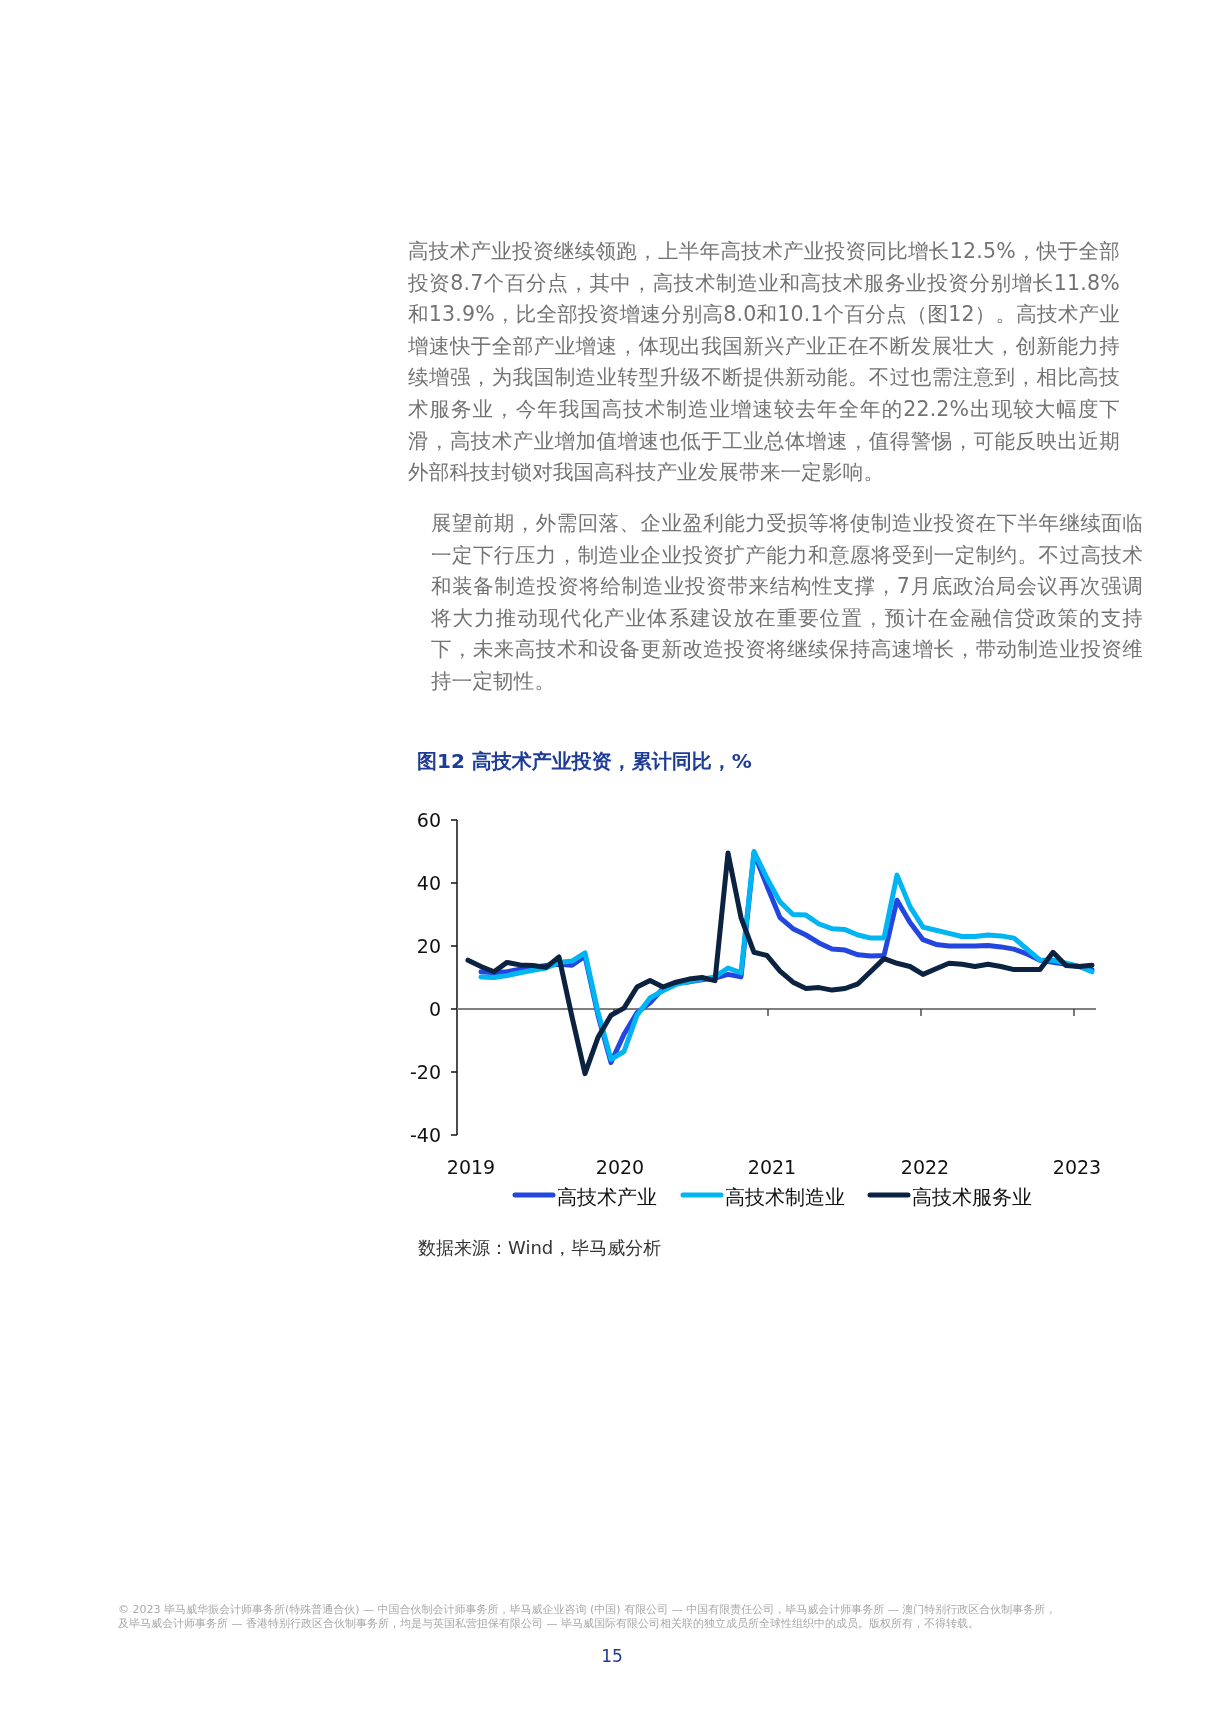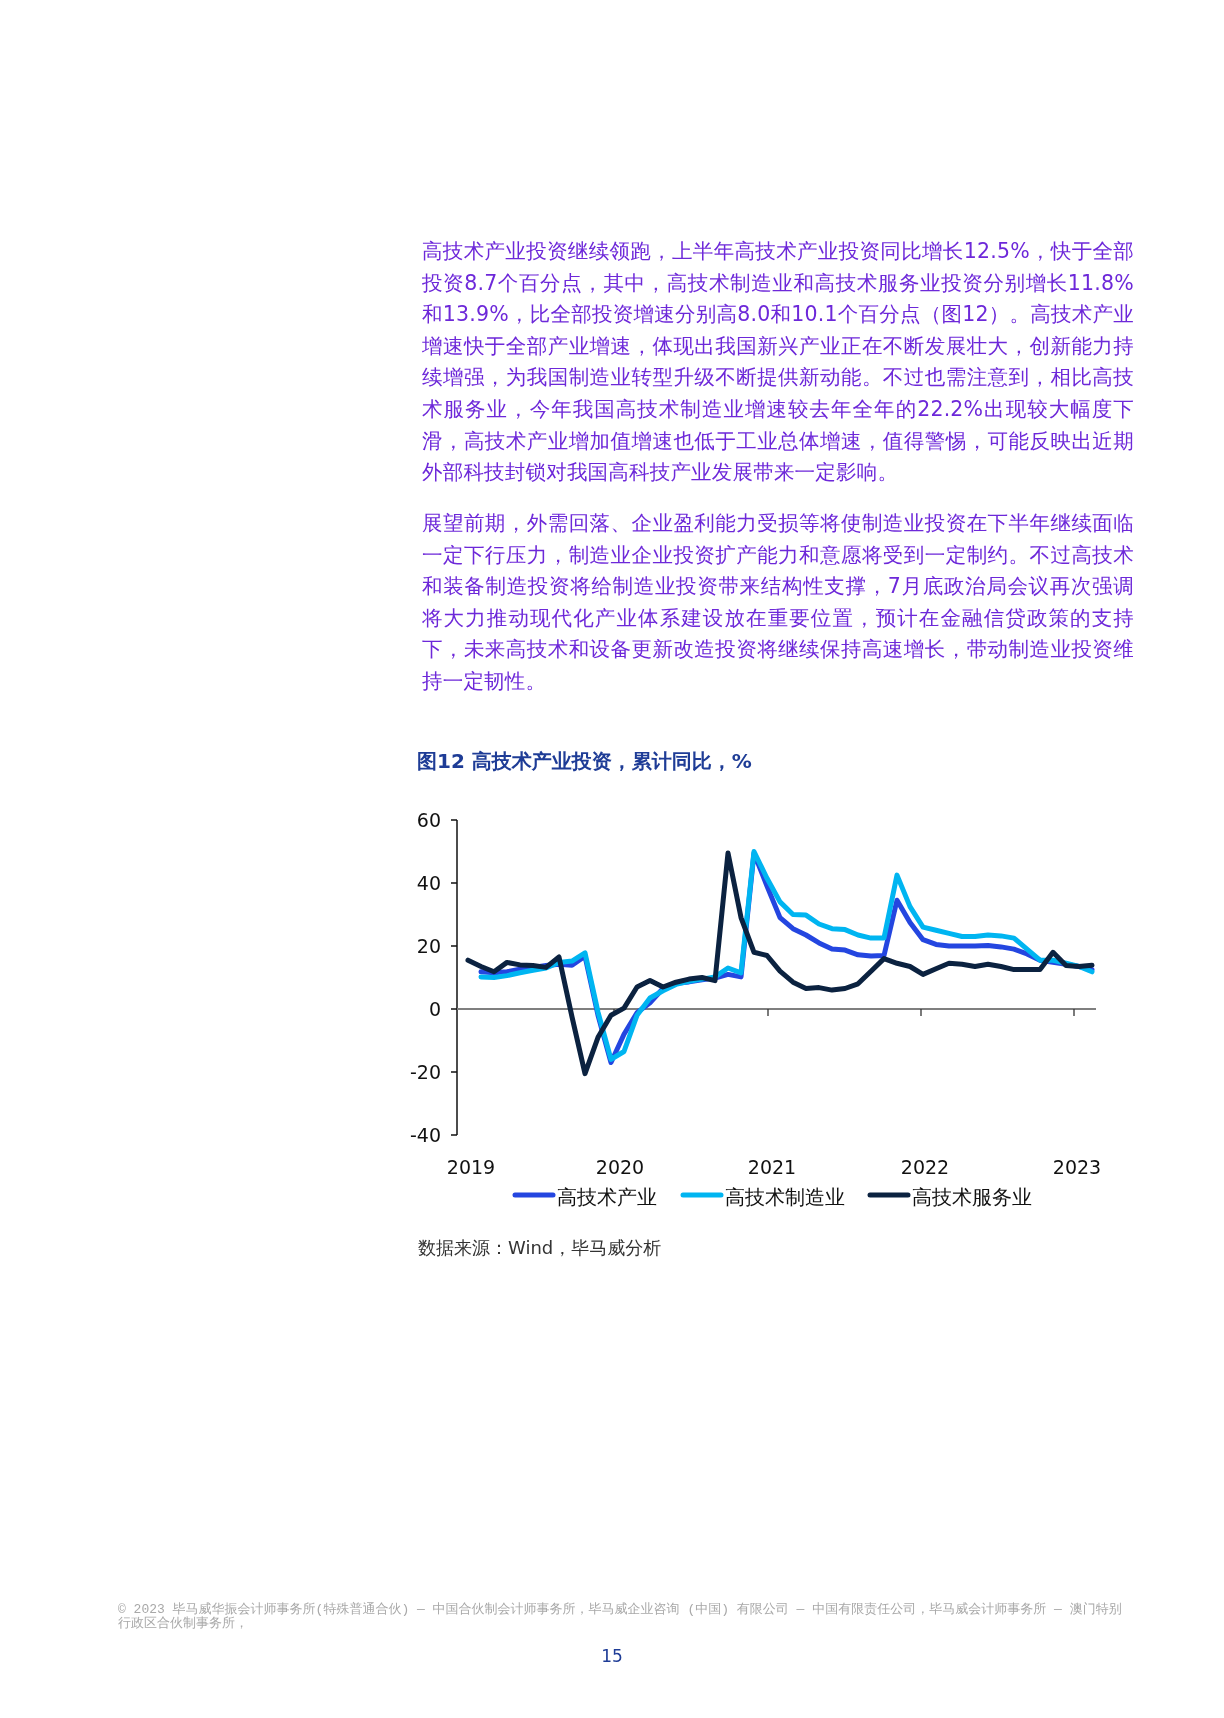--- a/index.html
+++ b/index.html
@@ -1,23 +1,23 @@
 <!DOCTYPE html>
 <html><head>
 <meta charset="utf-8">
 <style>
   html, body { margin: 0; padding: 0; background: #ffffff; }
   body { width: 1224px; height: 1718px; position: relative; font-family: "DejaVu Sans", "Liberation Sans", sans-serif; color: #1a1a1a; }
-  .para { position: absolute; left: 422px; width: 712px; font-size: 20.5px; line-height: 31.6px; color: #6d28d9; letter-spacing: 0.2px; text-align: justify; }
+  .para { position: absolute; left: 408px; width: 712px; font-size: 20.5px; line-height: 31.6px; color: #737373; letter-spacing: 0.2px; text-align: justify; }
   .para1 { top: 236px; }
-  .para2 { top: 508px; }
+  .para2 { top: 508px; margin-left: 23px; }
   .fig-title { position: absolute; left: 417px; top: 748px; font-size: 20px; font-weight: bold; color: #1E3C96; text-align: center; }
   #chart { position: absolute; left: 0; top: 0; }
   .source { position: absolute; left: 418px; top: 1236px; font-size: 18px; color: #333; }
-  .footer { position: absolute; left: 118px; top: 1603px; width: 1010px; font-size: 13px; line-height: 14px; color: #a8a8a8; font-family: Liberation Mono, monospace; }
+  .footer { position: absolute; left: 118px; top: 1603px; width: 1010px; font-size: 11px; line-height: 14px; color: #a8a8a8; }
   .page-num { position: absolute; left: 0; width: 1224px; top: 1646px; text-align: center; font-size: 17px; color: #1E3C96; }
   .axis-label { font-family: "DejaVu Sans", "Liberation Sans", sans-serif; font-size: 19px; fill: #111; }
   .legend-label { font-family: "DejaVu Sans", "Liberation Sans", sans-serif; font-size: 20px; fill: #111; }
 </style>
 </head>
 <body>
 
 <div class="para para1">高技术产业投资继续领跑，上半年高技术产业投资同比增长12.5%，快于全部投资8.7个百分点，其中，高技术制造业和高技术服务业投资分别增长11.8%和13.9%，比全部投资增速分别高8.0和10.1个百分点（图12）。高技术产业增速快于全部产业增速，体现出我国新兴产业正在不断发展壮大，创新能力持续增强，为我国制造业转型升级不断提供新动能。不过也需注意到，相比高技术服务业，今年我国高技术制造业增速较去年全年的22.2%出现较大幅度下滑，高技术产业增加值增速也低于工业总体增速，值得警惕，可能反映出近期外部科技封锁对我国高科技产业发展带来一定影响。</div>
 <div class="para para2">展望前期，外需回落、企业盈利能力受损等将使制造业投资在下半年继续面临一定下行压力，制造业企业投资扩产能力和意愿将受到一定制约。不过高技术和装备制造投资将给制造业投资带来结构性支撑，7月底政治局会议再次强调将大力推动现代化产业体系建设放在重要位置，预计在金融信贷政策的支持下，未来高技术和设备更新改造投资将继续保持高速增长，带动制造业投资维持一定韧性。</div>
 
@@ -63,14 +63,15 @@
       <text x="725" y="1204" class="legend-label">高技术制造业</text>
       <line x1="870" y1="1195" x2="908" y2="1195" stroke="#0B2240" stroke-width="5" stroke-linecap="round"></line>
       <text x="912" y="1204" class="legend-label">高技术服务业</text>
     </g>
 </svg>
 
 <div class="source">数据来源：Wind，毕马威分析</div>
 
 <div class="footer">
   <div>© 2023 毕马威华振会计师事务所(特殊普通合伙) — 中国合伙制会计师事务所，毕马威企业咨询 (中国) 有限公司 — 中国有限责任公司，毕马威会计师事务所 — 澳门特别行政区合伙制事务所，</div>
+  <div>及毕马威会计师事务所 — 香港特别行政区合伙制事务所，均是与英国私营担保有限公司 — 毕马威国际有限公司相关联的独立成员所全球性组织中的成员。版权所有，不得转载。</div>
 </div>
 <div class="page-num">15</div>
 
 </body></html>

